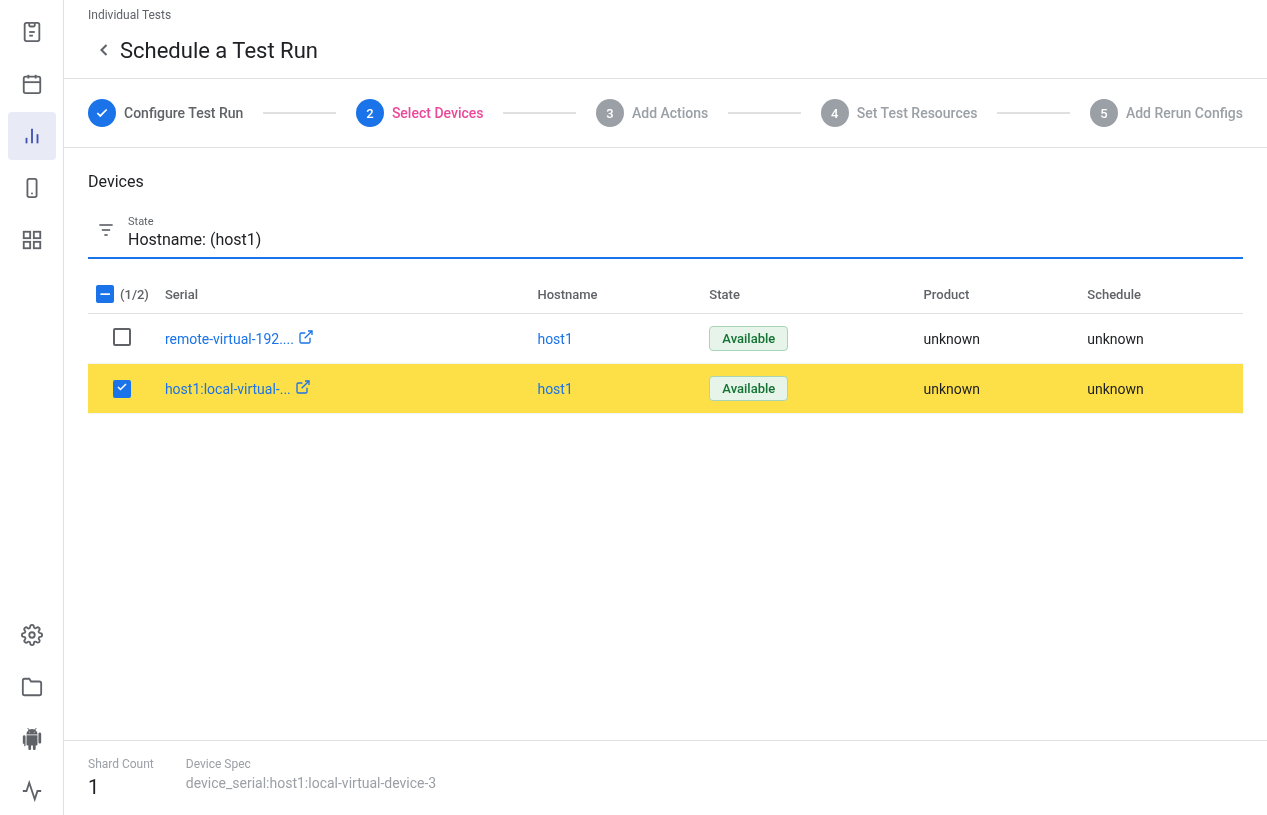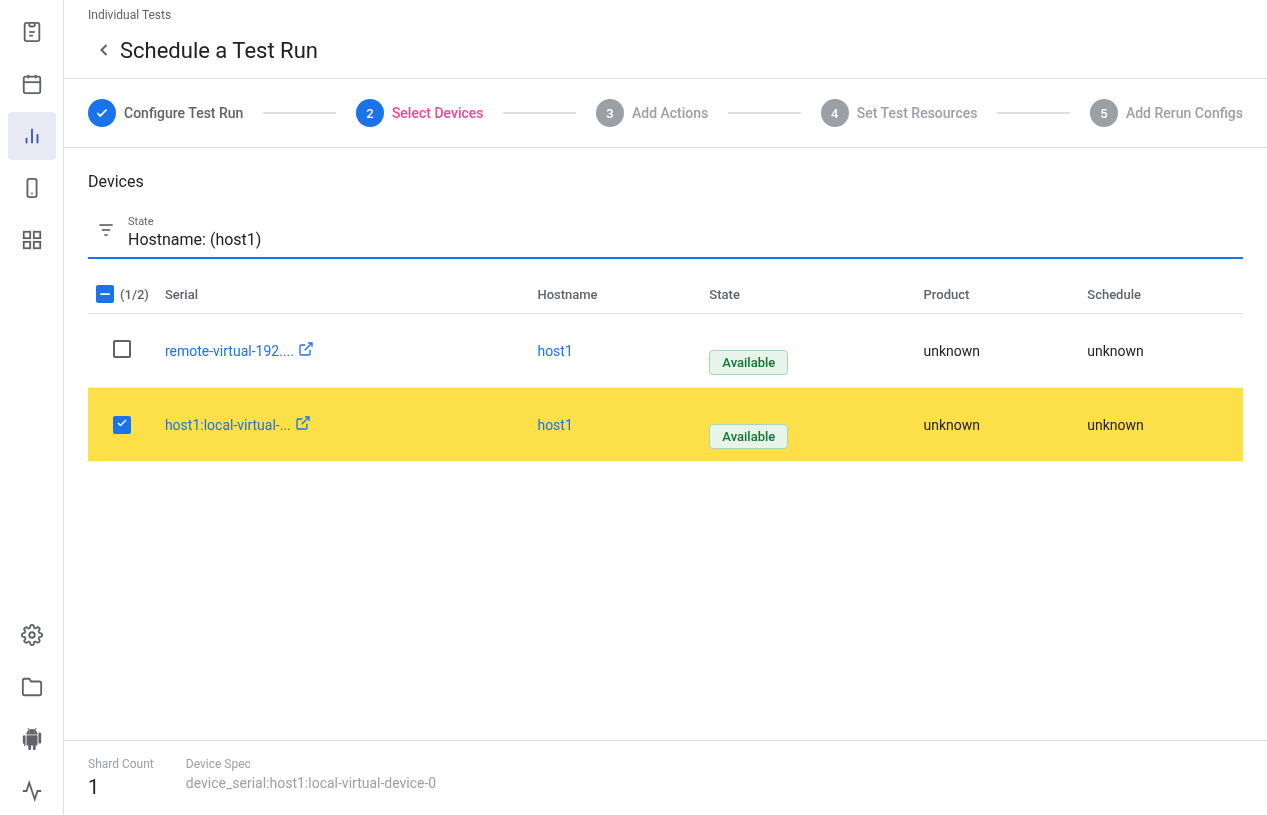--- a/index.html
+++ b/index.html
@@ -217,21 +217,20 @@
       padding: 4px 12px;
       border-radius: 4px;
       font-size: 13px;
       font-weight: 500;
       display: inline-block;
     }
     .badge.available {
       background: #e6f4ea;
       color: #137333;
       border: 1px solid #a8d5b5;
-      margin-top: 24px;
     }
 
     .count-label {
       font-size: 13px;
       color: #5f6368;
     }
 
     
     .bottom-section {
       border-top: 1px solid #e0e0e0;
@@ -477,16 +476,16 @@
     </table>
   </div>
 
   <div class="bottom-section">
     <div class="bottom-field">
       <div class="bottom-field-label">Shard Count</div>
       <div class="shard-value">1</div>
     </div>
     <div class="bottom-field">
       <div class="bottom-field-label">Device Spec</div>
-      <div class="device-spec-value">device_serial:host1:local-virtual-device-0</div>
+      <div class="device-spec-value">device_serial:host1:local-virtual-device-3</div>
     </div>
   </div>
 </div>
 
 </body></html>

